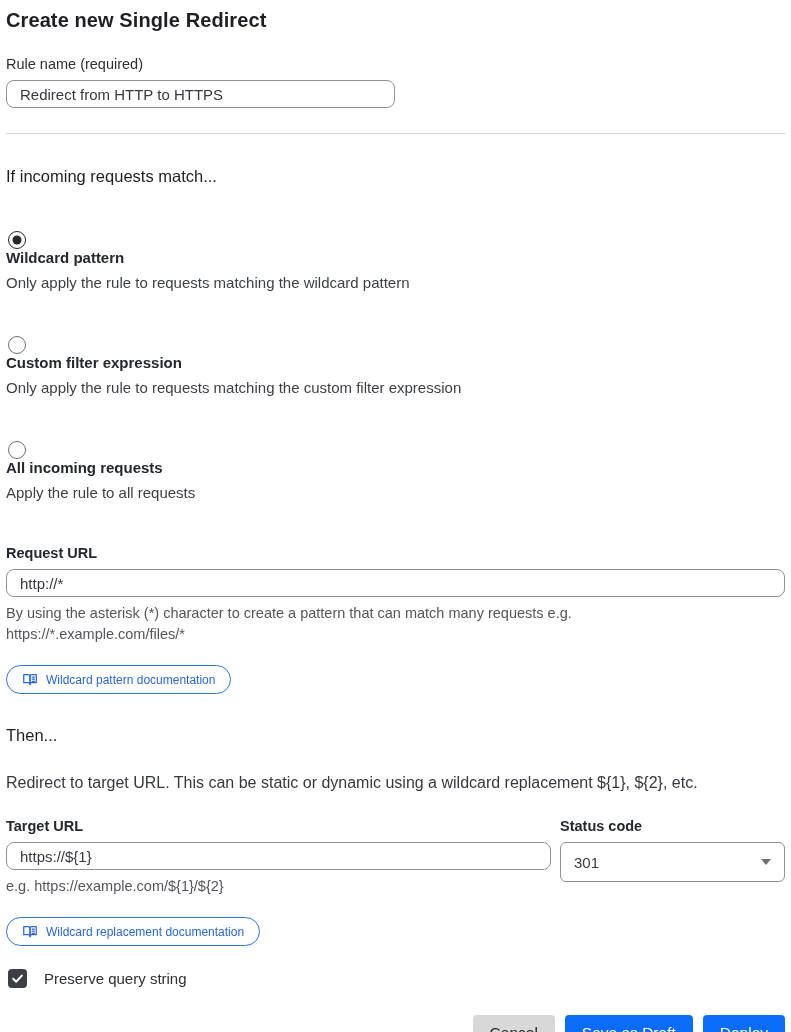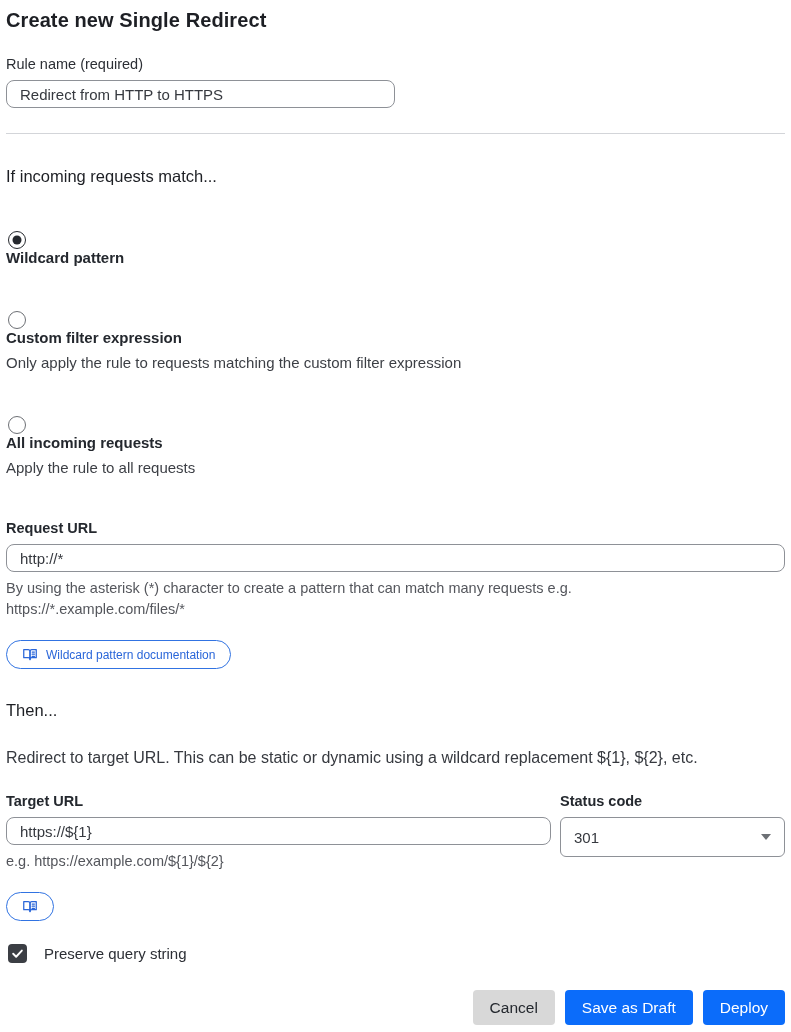--- a/index.html
+++ b/index.html
@@ -185,20 +185,21 @@
   <hr class="divider">
 
   <h2 class="section-heading match-heading">If incoming requests match...</h2>
 
   <div class="radio-group">
 
     <div class="radio-option">
       <span class="radio-circle selected"></span>
       <div class="radio-texts">
         <div class="radio-label">Wildcard pattern</div>
+        <div class="radio-desc">Only apply the rule to requests matching the wildcard pattern</div>
       </div>
     </div>
 
     <div class="radio-option">
       <span class="radio-circle"></span>
       <div class="radio-texts">
         <div class="radio-label">Custom filter expression</div>
         <div class="radio-desc">Only apply the rule to requests matching the custom filter expression</div>
       </div>
     </div>
@@ -257,20 +258,21 @@
   <button class="doc-pill">
     <span>
       <svg width="16" height="15" viewBox="0 0 24 24" fill="none" stroke="currentColor" stroke-width="2" stroke-linejoin="round" stroke-linecap="round">
         <path d="M2 4h7a3 3 0 0 1 3 3v13a3 3 0 0 0-3-3H2z"></path>
         <path d="M22 4h-7a3 3 0 0 0-3 3v13a3 3 0 0 1 3-3h7z"></path>
         <line x1="15.5" y1="8" x2="19" y2="8"></line>
         <line x1="15.5" y1="11.5" x2="19" y2="11.5"></line>
         <line x1="15.5" y1="15" x2="19" y2="15"></line>
       </svg>
     </span>
+    <span>Wildcard replacement documentation</span>
   </button>
 
   <div class="checkbox-row">
     <span class="checkbox-box checked">
       <svg width="13" height="13" viewBox="0 0 24 24" fill="none" stroke="#ffffff" stroke-width="3.5" stroke-linecap="round" stroke-linejoin="round">
         <polyline points="4 12.5 9.5 18 20 6.5"></polyline>
       </svg>
     </span>
     <span class="checkbox-label">Preserve query string</span>
   </div>

